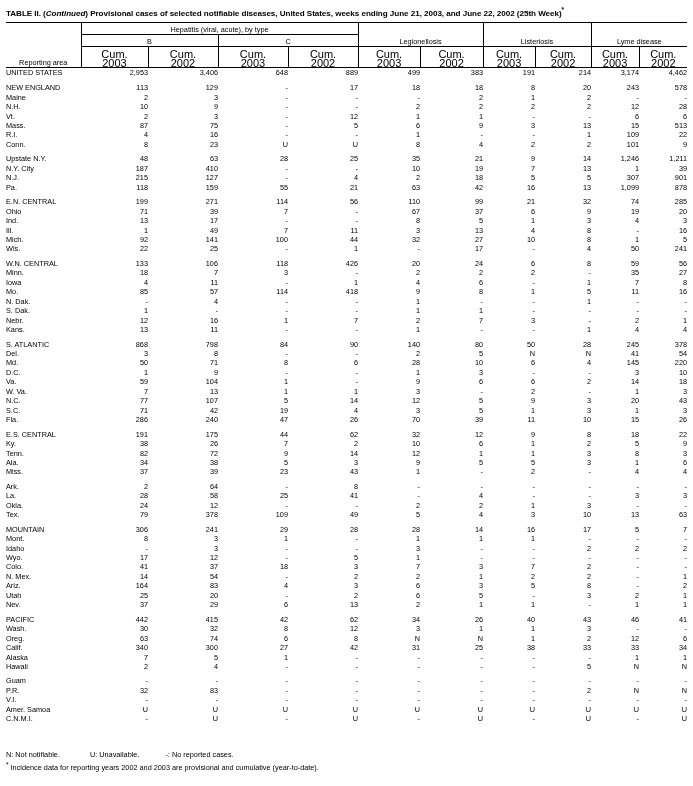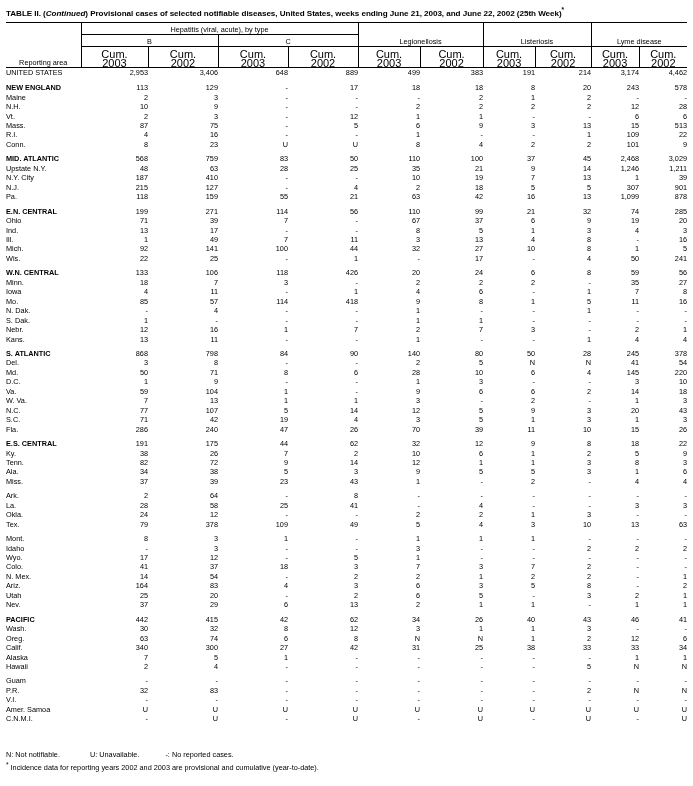--- a/index.html
+++ b/index.html
@@ -71,21 +71,21 @@
     height: 9.45px;
     line-height: 9.45px;
   }
   td.num {
     text-align: right;
     padding-right: 12px;
     white-space: nowrap;
     height: 9.45px;
     line-height: 9.45px;
   }
-  tr.grouphdr td.area { font-weight: bold; }
+  tr.grouphdr td.area { font-weight: normal; }
   tr.spacer td { height: 5px; line-height: 5px; font-size: 1px; }
 
   .us td { height: 10px; line-height: 10px; }
 
   .footnotes {
     margin-top: 1.5px;
     font-size: 7.3px;
     line-height: 9.6px;
     width: 681px;
   }
@@ -284,33 +284,20 @@
           <td class="num">8</td>
           <td class="num">4</td>
           <td class="num">2</td>
           <td class="num">2</td>
           <td class="num">101</td>
           <td class="num">9</td>
         </tr>
         <tr class="spacer">
           <td colspan="11"></td>
         </tr>
-        <tr class="grouphdr datarow">
-          <td class="area">MID. ATLANTIC</td>
-          <td class="num">568</td>
-          <td class="num">759</td>
-          <td class="num">83</td>
-          <td class="num">50</td>
-          <td class="num">110</td>
-          <td class="num">100</td>
-          <td class="num">37</td>
-          <td class="num">45</td>
-          <td class="num">2,468</td>
-          <td class="num">3,029</td>
-        </tr>
         <tr class="datarow">
           <td class="area">Upstate N.Y.</td>
           <td class="num">48</td>
           <td class="num">63</td>
           <td class="num">28</td>
           <td class="num">25</td>
           <td class="num">35</td>
           <td class="num">21</td>
           <td class="num">9</td>
           <td class="num">14</td>
@@ -783,20 +770,33 @@
           <td class="num">5</td>
           <td class="num">4</td>
           <td class="num">3</td>
           <td class="num">10</td>
           <td class="num">13</td>
           <td class="num">63</td>
         </tr>
         <tr class="spacer">
           <td colspan="11"></td>
         </tr>
+        <tr class="grouphdr datarow">
+          <td class="area">MOUNTAIN</td>
+          <td class="num">306</td>
+          <td class="num">241</td>
+          <td class="num">29</td>
+          <td class="num">28</td>
+          <td class="num">28</td>
+          <td class="num">14</td>
+          <td class="num">16</td>
+          <td class="num">17</td>
+          <td class="num">5</td>
+          <td class="num">7</td>
+        </tr>
         <tr class="datarow">
           <td class="area">Mont.</td>
           <td class="num">8</td>
           <td class="num">3</td>
           <td class="num">1</td>
           <td class="num">-</td>
           <td class="num">1</td>
           <td class="num">1</td>
           <td class="num">1</td>
           <td class="num">-</td>

